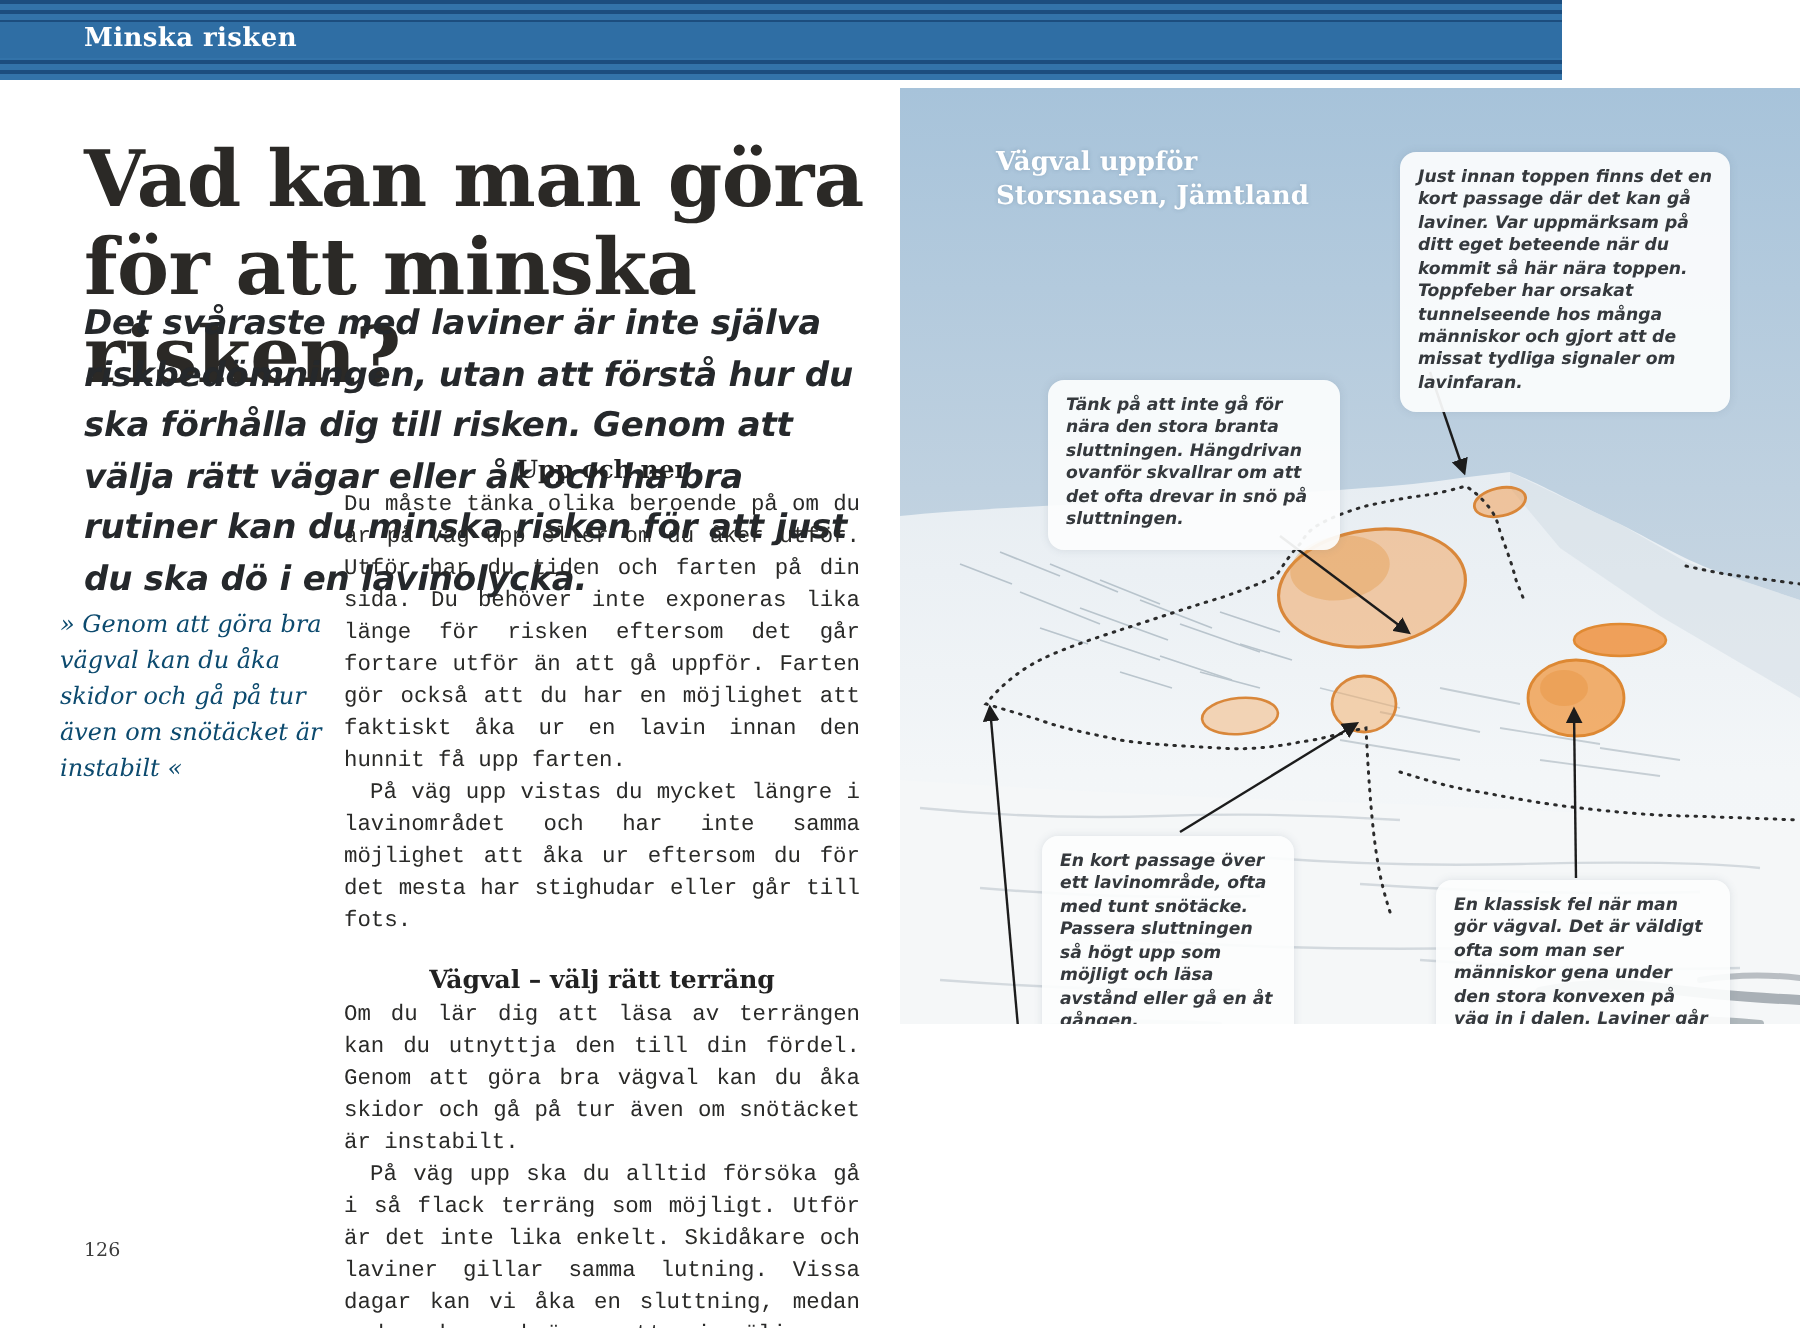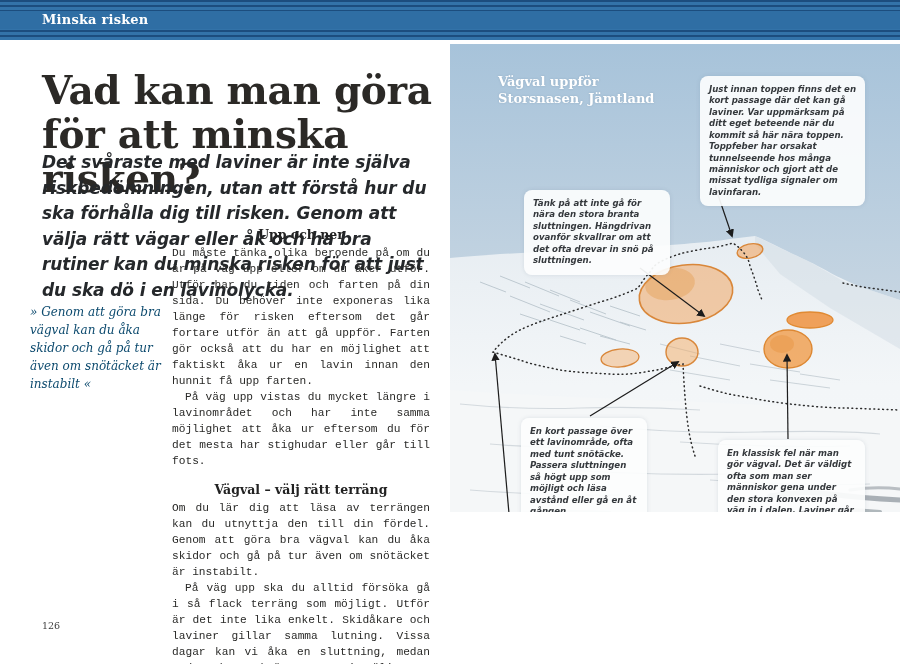--- a/index.html
+++ b/index.html
@@ -1,20 +1,20 @@
 <!DOCTYPE html>
 <html><head>
 <meta charset="utf-8">
 <style>
   html,body{margin:0;padding:0;}
   body{width:900px;height:664px;position:relative;background:#ffffff;overflow:hidden;
        font-family:"DejaVu Serif", serif;-webkit-font-smoothing:antialiased;}
 
   
-  .banner{position:absolute;top:0;left:0;width:900px;height:40px;
+  .banner{position:absolute;top:0;left:0;width:781px;height:40px;
           background:repeating-linear-gradient(180deg,#1c4d7e 0 2px,#3373a9 2px 5px);}
   .banner-band{position:absolute;top:11px;left:0;width:100%;height:18px;background:#2f6ea4;}
   .banner-label{display:block;margin-left:42px;color:#ffffff;font-family:"DejaVu Serif",serif;
                 font-weight:bold;font-size:13px;line-height:18px;letter-spacing:.2px;}
 
   
   .page-title{position:absolute;left:42px;top:68px;width:400px;color:#2b2926;
               font-family:"DejaVu Serif",serif;font-weight:bold;font-size:39px;line-height:1.13;
               letter-spacing:-.3px;}
   .intro{position:absolute;left:42px;top:150px;width:398px;color:#25282b;

